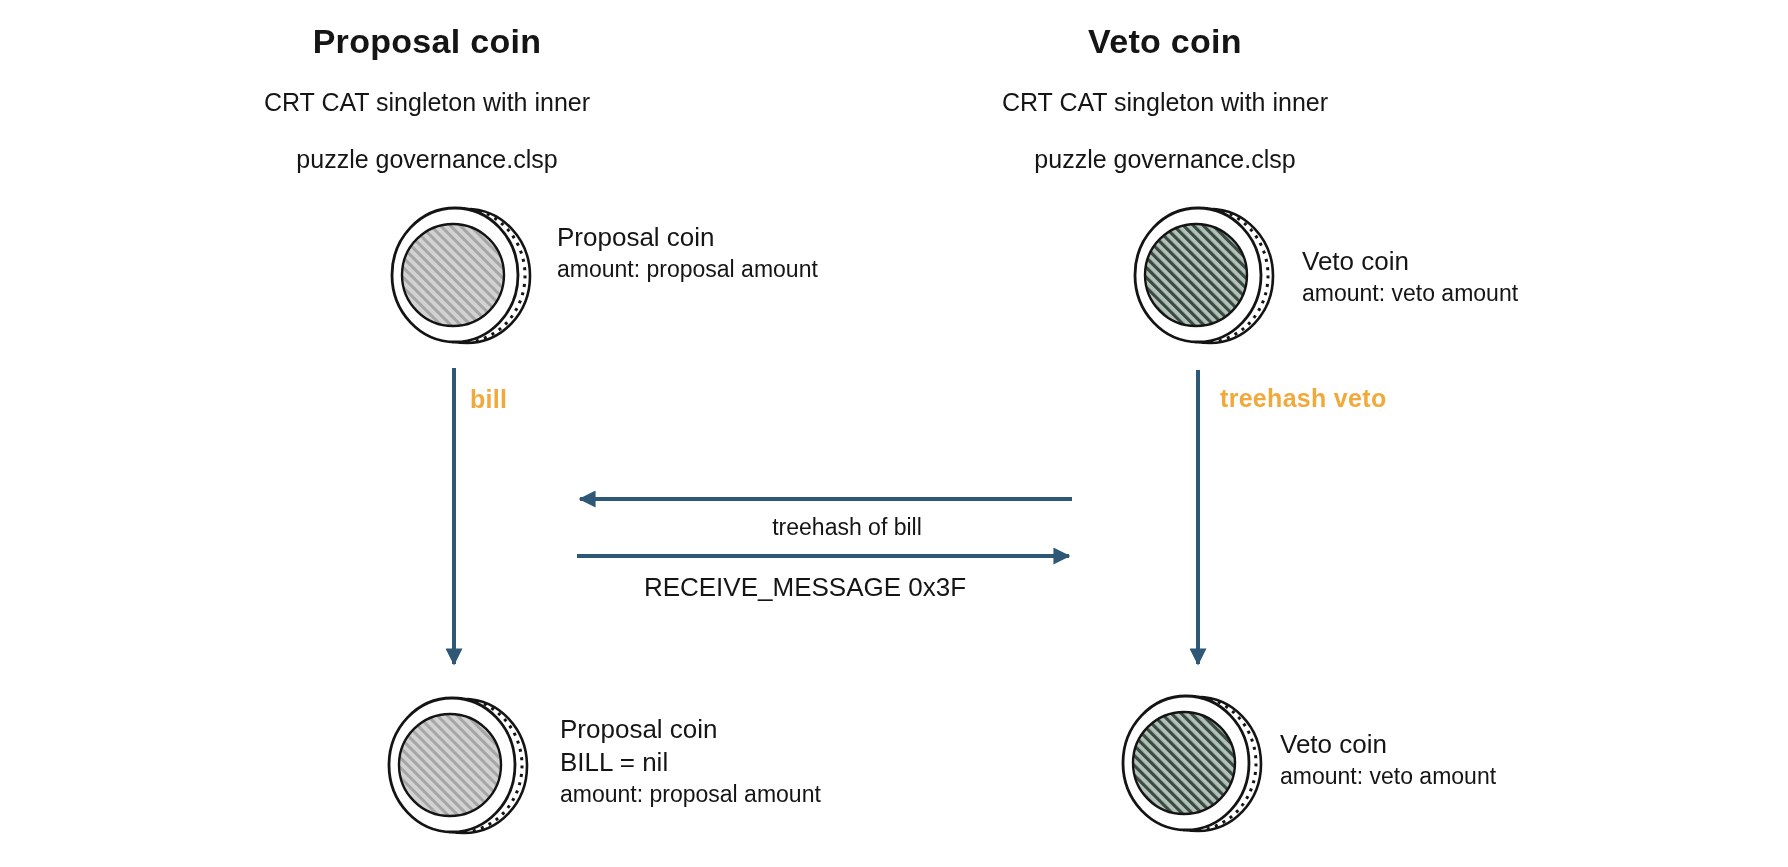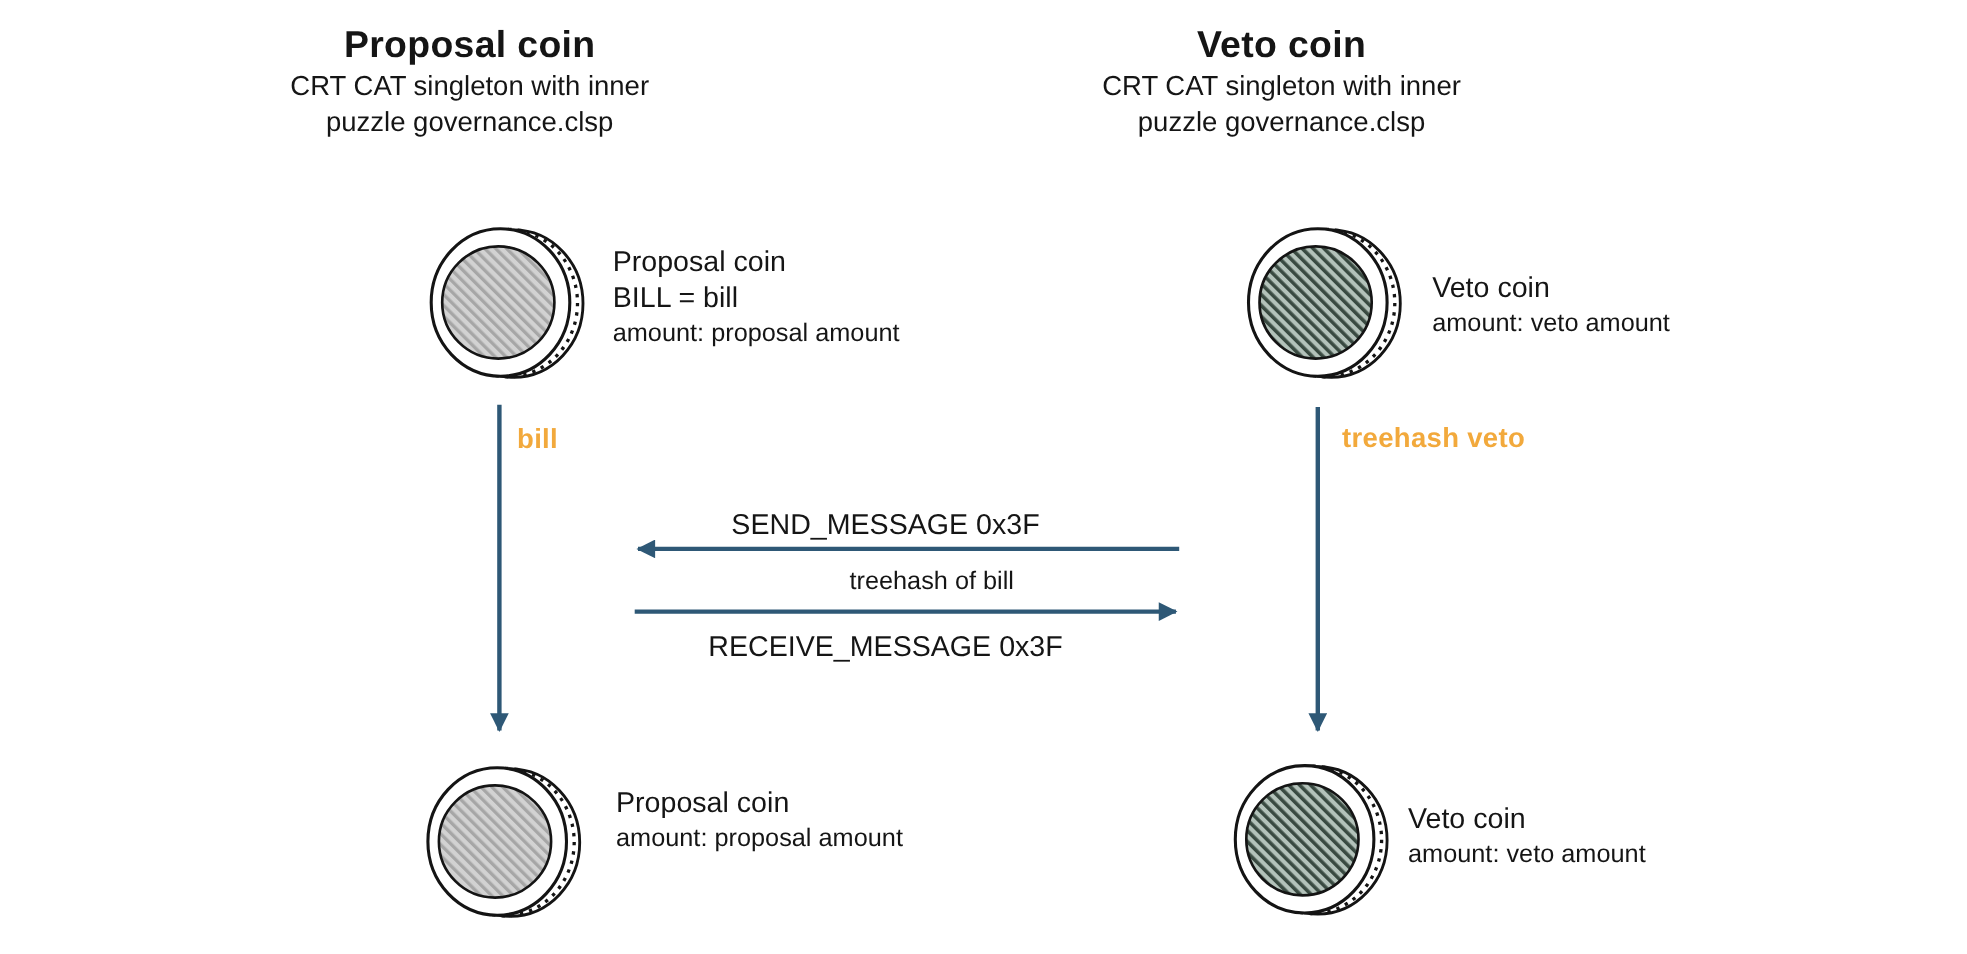--- a/index.html
+++ b/index.html
@@ -18,21 +18,21 @@
     font-family: "Liberation Sans", sans-serif;
     color: var(--text-black);
     overflow: hidden;
   }
   .canvas { position: relative; width: 1788px; height: 867px; background: #fff; }
 
   .col-header { position: absolute; top: 20px; transform: translateX(-50%); text-align: center; white-space: nowrap; }
   .col-header.left { left: 427px; }
   .col-header.right { left: 1165px; }
   .col-title { font-size: 34px; font-weight: 700; line-height: 42px; letter-spacing: 0.3px; }
-  .col-sub { font-size: 25px; font-weight: 400; line-height: 33px; }
+  .col-sub { font-size: 25px; font-weight: 400; line-height: 33px; margin-top: 24px; }
 
   .coin { position: absolute; width: 150px; height: 150px; }
   .coin-outline { fill: #ffffff; stroke: #141414; stroke-width: 2.6; }
   .coin-dashes { fill: none; stroke: #141414; stroke-width: 3; stroke-dasharray: 3 5.5; }
   .coin-face { fill: #ffffff; stroke: #141414; stroke-width: 2.8; }
   .coin-inner { stroke: #141414; stroke-width: 2.4; }
   .fill-gray  { fill: url(#hatch-gray); }
   .fill-green { fill: url(#hatch-green); }
 
   .coin-label { position: absolute; white-space: nowrap; }
@@ -104,32 +104,32 @@
   <svg class="coin" style="left:1114px; top:688px;" viewBox="0 0 150 150">
     <ellipse class="coin-outline" cx="84" cy="76" rx="63" ry="67"></ellipse>
     <ellipse class="coin-dashes" cx="79" cy="75.5" rx="63" ry="67"></ellipse>
     <ellipse class="coin-face" cx="72" cy="75" rx="63" ry="67"></ellipse>
     <circle class="coin-inner fill-green" cx="70" cy="75" r="51"></circle>
   </svg>
 
   
   <div class="coin-label" style="left:557px; top:221px;">
     <div class="coin-name">Proposal coin</div>
-    <div class="coin-detail hide-if-empty">BILL = bill</div>
     <div class="coin-amount">amount: proposal amount</div>
   </div>
 
   <div class="coin-label" style="left:1302px; top:245px;">
     <div class="coin-name">Veto coin</div>
 
     <div class="coin-amount">amount: veto amount</div>
   </div>
 
   <div class="coin-label" style="left:560px; top:713px;">
     <div class="coin-name">Proposal coin</div>
+    <div class="coin-detail hide-if-empty">BILL = nil</div>
     <div class="coin-amount">amount: proposal amount</div>
   </div>
 
   <div class="coin-label" style="left:1280px; top:728px;">
     <div class="coin-name">Veto coin</div>
 
     <div class="coin-amount">amount: veto amount</div>
   </div>
 
   
@@ -143,17 +143,16 @@
     <line class="arrow-line" x1="1198" y1="370" x2="1198" y2="664" marker-end="url(#ah)"></line>
     <line class="arrow-line" x1="1072" y1="499" x2="580" y2="499" marker-end="url(#ah)"></line>
     <line class="arrow-line" x1="577" y1="556" x2="1069" y2="556" marker-end="url(#ah)"></line>
   </svg>
 
   
   <div class="edge-label" style="left:470px; top:385px;">bill</div>
   <div class="edge-label" style="left:1220px; top:384px;">treehash veto</div>
 
   
-  <div class="msg msg-big" style="top:461px;">SEND_MESSAGE 0x3F</div>
   <div class="msg msg-small" style="top:514px;">treehash of bill</div>
   <div class="msg msg-big" style="top:572px;">RECEIVE_MESSAGE 0x3F</div>
 
 </div>
 
 </body></html>

